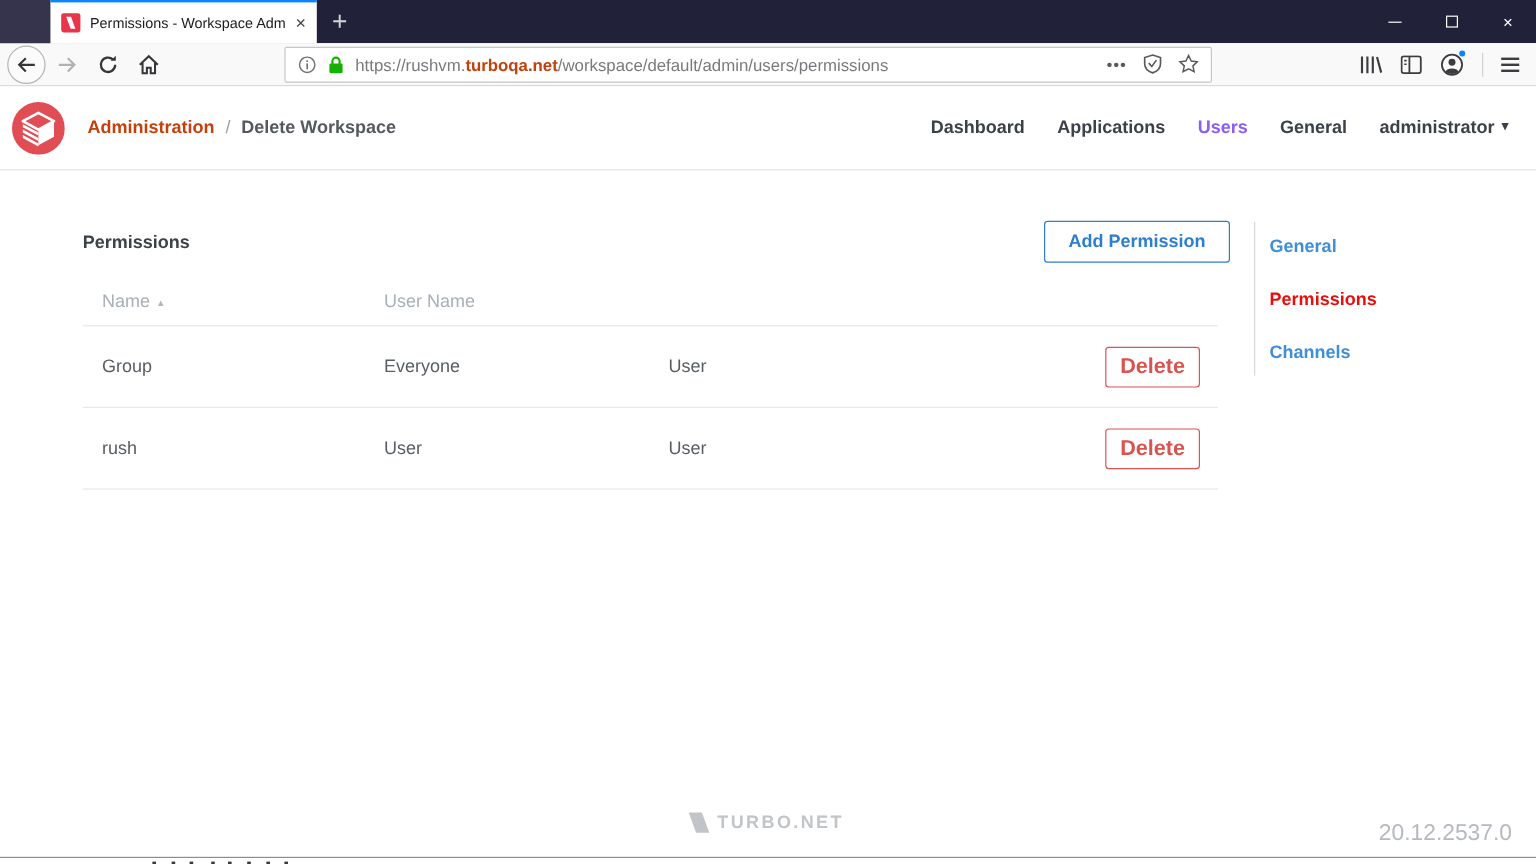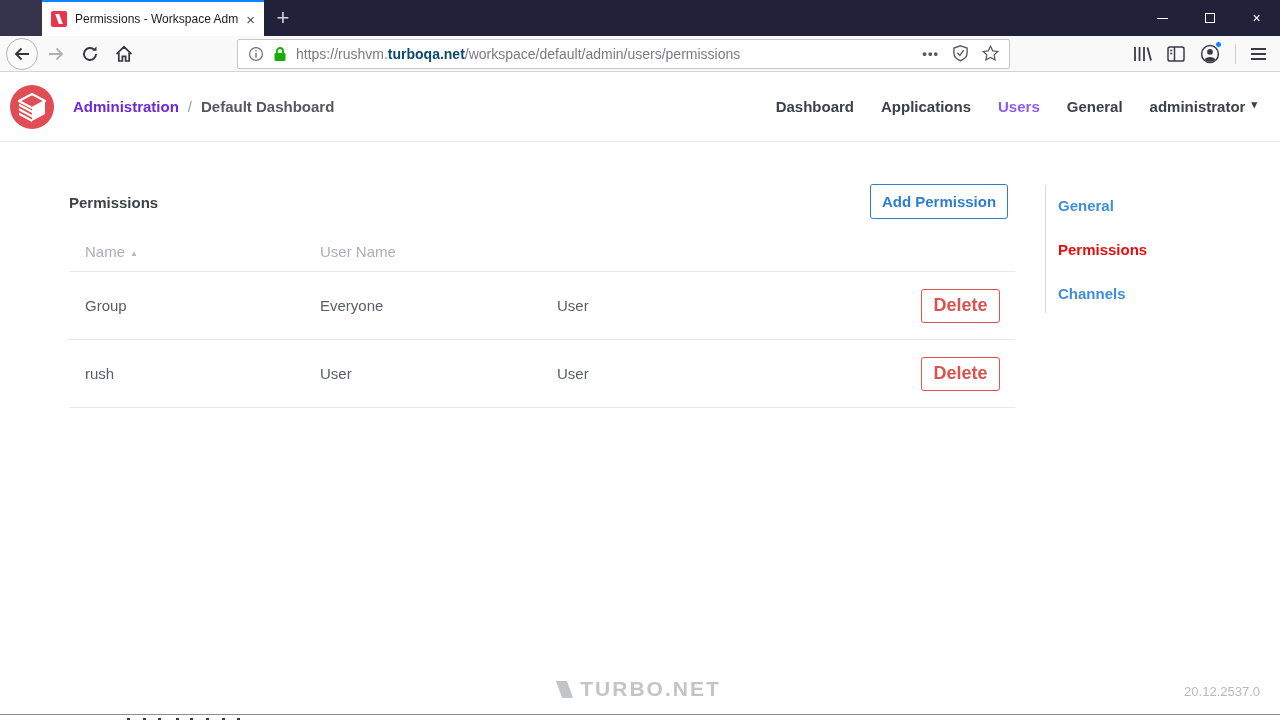--- a/index.html
+++ b/index.html
@@ -19,65 +19,65 @@
   .win-btn { width:47px; display:flex; align-items:center; justify-content:center; color:#fff; font-size:14px; }
   .glyph-min { width:11px; height:1px; background:#fff; }
   .glyph-max { width:10px; height:10px; border:1px solid #fff; }
 
   
   .toolbar { height:36px; background:#f9f9fa; border-bottom:1px solid #d4d4d5; display:flex; align-items:center; padding:0 5px; }
   .nav-btn { width:34px; height:32px; display:flex; align-items:center; justify-content:center; flex:none; }
   .back-circle { width:32px; height:32px; border:1px solid #b5b5b8; border-radius:50%; background:#fbfbfb; display:flex; align-items:center; justify-content:center; }
   .urlbar { margin-left:96px; width:773px; height:30px; background:#fff; border:1px solid #c7c7c9; border-radius:2px; display:flex; align-items:center; padding:0 10px; gap:9px; font-size:14px; flex:none; }
   .url-text { color:#7a7a7e; white-space:nowrap; overflow:hidden; }
-  .url-domain { color:#0c4a6e; font-weight:bold; }
+  .url-domain { color:#c2410c; font-weight:bold; }
   .url-right { margin-left:auto; display:flex; gap:13px; align-items:center; }
   .dots { color:#5a5a5c; font-size:13px; letter-spacing:1px; font-weight:bold; }
   .tb-right { margin-left:auto; display:flex; align-items:center; gap:15px; padding-right:9px; }
   .tb-divider { width:1px; height:20px; background:#d0d0d2; }
   .acct-wrap { position:relative; display:flex; }
   .acct-badge { position:absolute; right:-2px; top:-3px; width:7px; height:7px; border-radius:50%; background:#0a84ff; border:1px solid #f9f9fa; }
   .hamburger { display:flex; flex-direction:column; gap:3px; }
   .hamburger i { width:15px; height:2px; background:#3c3c40; }
 
   
   .page-header { height:70px; border-bottom:1px solid #e4e4e6; display:flex; align-items:center; padding:0 10px; background:#fff; }
   .logo { width:44px; height:44px; flex:none; }
   .breadcrumb { margin-left:19px; font-size:15px; font-weight:bold; color:#55595f; display:flex; gap:9px; align-items:center; }
-  .crumb-link { color:#6d28d9; cursor:pointer; text-decoration:none; }
+  .crumb-link { color:#c2410c; cursor:pointer; text-decoration:none; }
   .crumb-sep { color:#9aa0a6; font-weight:normal; }
   .top-nav { margin-left:auto; display:flex; gap:27px; font-size:15px; font-weight:bold; color:#3c4049; padding-right:13px; align-items:center; }
   .top-nav .nav-item { cursor:pointer; }
   .top-nav .active { color:#8b5cf6; }
   .user-menu { display:flex; gap:6px; cursor:pointer; }
   .caret { font-size:11px; color:#3c4049; }
 
   
   .main-title { position:absolute; left:69px; top:194px; font-size:15px; font-weight:bold; color:#3e4347; }
-  .add-btn { position:absolute; left:870px; top:184px; width:138px; height:35px; border:1px solid #2e7ecf; border-radius:3px; background:#fff; color:#2e7ecf; font-weight:bold; font-size:15px; font-family:"Liberation Sans",sans-serif; cursor:pointer; }
+  .add-btn { position:absolute; left:870px; top:184px; width:155px; height:35px; border:1px solid #2e7ecf; border-radius:3px; background:#fff; color:#2e7ecf; font-weight:bold; font-size:15px; font-family:"Liberation Sans",sans-serif; cursor:pointer; }
 
   .perm-table { position:absolute; left:69px; top:232px; width:946px; font-size:15px; }
   .t-row { display:grid; grid-template-columns:251px 237px 295px 1fr; align-items:center; border-bottom:1px solid #e8e8ea; }
   .t-head { height:40px; color:#a9b0b7; }
   .t-body { height:68px; color:#585e64; }
   .t-cell:first-child { padding-left:16px; }
   .t-action { display:flex; justify-content:flex-end; padding-right:15px; }
   .sort-tri { font-size:8px; color:#b0b7bd; margin-left:5px; vertical-align:1px; }
   .delete-btn { width:79px; height:34px; border:1px solid #dd5353; border-radius:3px; background:#fff; color:#d9534f; font-weight:bold; font-size:18px; font-family:"Liberation Sans",sans-serif; cursor:pointer; }
 
   
   .side-nav { position:absolute; left:1045px; top:185px; height:128px; border-left:1px solid #d8d8da; padding:12px 0 0 12px; display:flex; flex-direction:column; gap:27px; font-size:15px; font-weight:bold; }
   .side-link { color:#3f8ed8; cursor:pointer; }
   .side-link.active { color:#e90e0e; }
 
   
   .footer-brand { position:absolute; left:0; right:0; top:677px; display:flex; justify-content:center; align-items:center; gap:10px; }
   .brand-mark { width:11px; height:17px; background:#c2c5c8; transform:skewX(20deg); }
-  .brand-text { font-size:21px; font-weight:bold; letter-spacing:2px; color:#c2c5c8; }
-  .version { position:absolute; right:20px; top:684px; font-size:13px; color:#b5bac0; }
+  .brand-text { font-size:15px; font-weight:bold; letter-spacing:2px; color:#c2c5c8; }
+  .version { position:absolute; right:20px; top:684px; font-size:19px; color:#b5bac0; }
 
   
   .bottom-strip { position:absolute; left:0; top:714px; width:1280px; height:6px; border-top:1px solid #8e8e8e; overflow:hidden; }
   .frag { position:absolute; top:3px; width:3px; height:4px; background:#3a3a3e; }
 </style>
 </head>
 <body>
 
 <div class="titlebar">
   <div class="pretab"></div>
@@ -184,21 +184,21 @@
     <circle cx="22" cy="22" r="22" fill="#e04d55"></circle>
     <polygon points="22,9 35,16 22,23 9,16" fill="none" stroke="#fff" stroke-width="2.2" stroke-linejoin="round"></polygon>
     <polygon points="22,23 35,16 35,29 22,36" fill="#fff"></polygon>
     <polygon points="9,18.5 22,25.5 22,28 9,21" fill="#fff"></polygon>
     <polygon points="9,23 22,30 22,32.5 9,25.5" fill="#fff"></polygon>
     <polygon points="9,27.5 22,34.5 22,37 9,30" fill="#fff"></polygon>
   </svg>
   <div class="breadcrumb">
     <a class="crumb-link">Administration</a>
     <span class="crumb-sep">/</span>
-    <span>Default Dashboard</span>
+    <span>Delete Workspace</span>
   </div>
   <div class="top-nav">
     <span class="nav-item">Dashboard</span>
     <span class="nav-item">Applications</span>
     <span class="nav-item active">Users</span>
     <span class="nav-item">General</span>
     <span class="user-menu">
       <span>administrator</span>
       <span class="caret">▾</span>
     </span>

